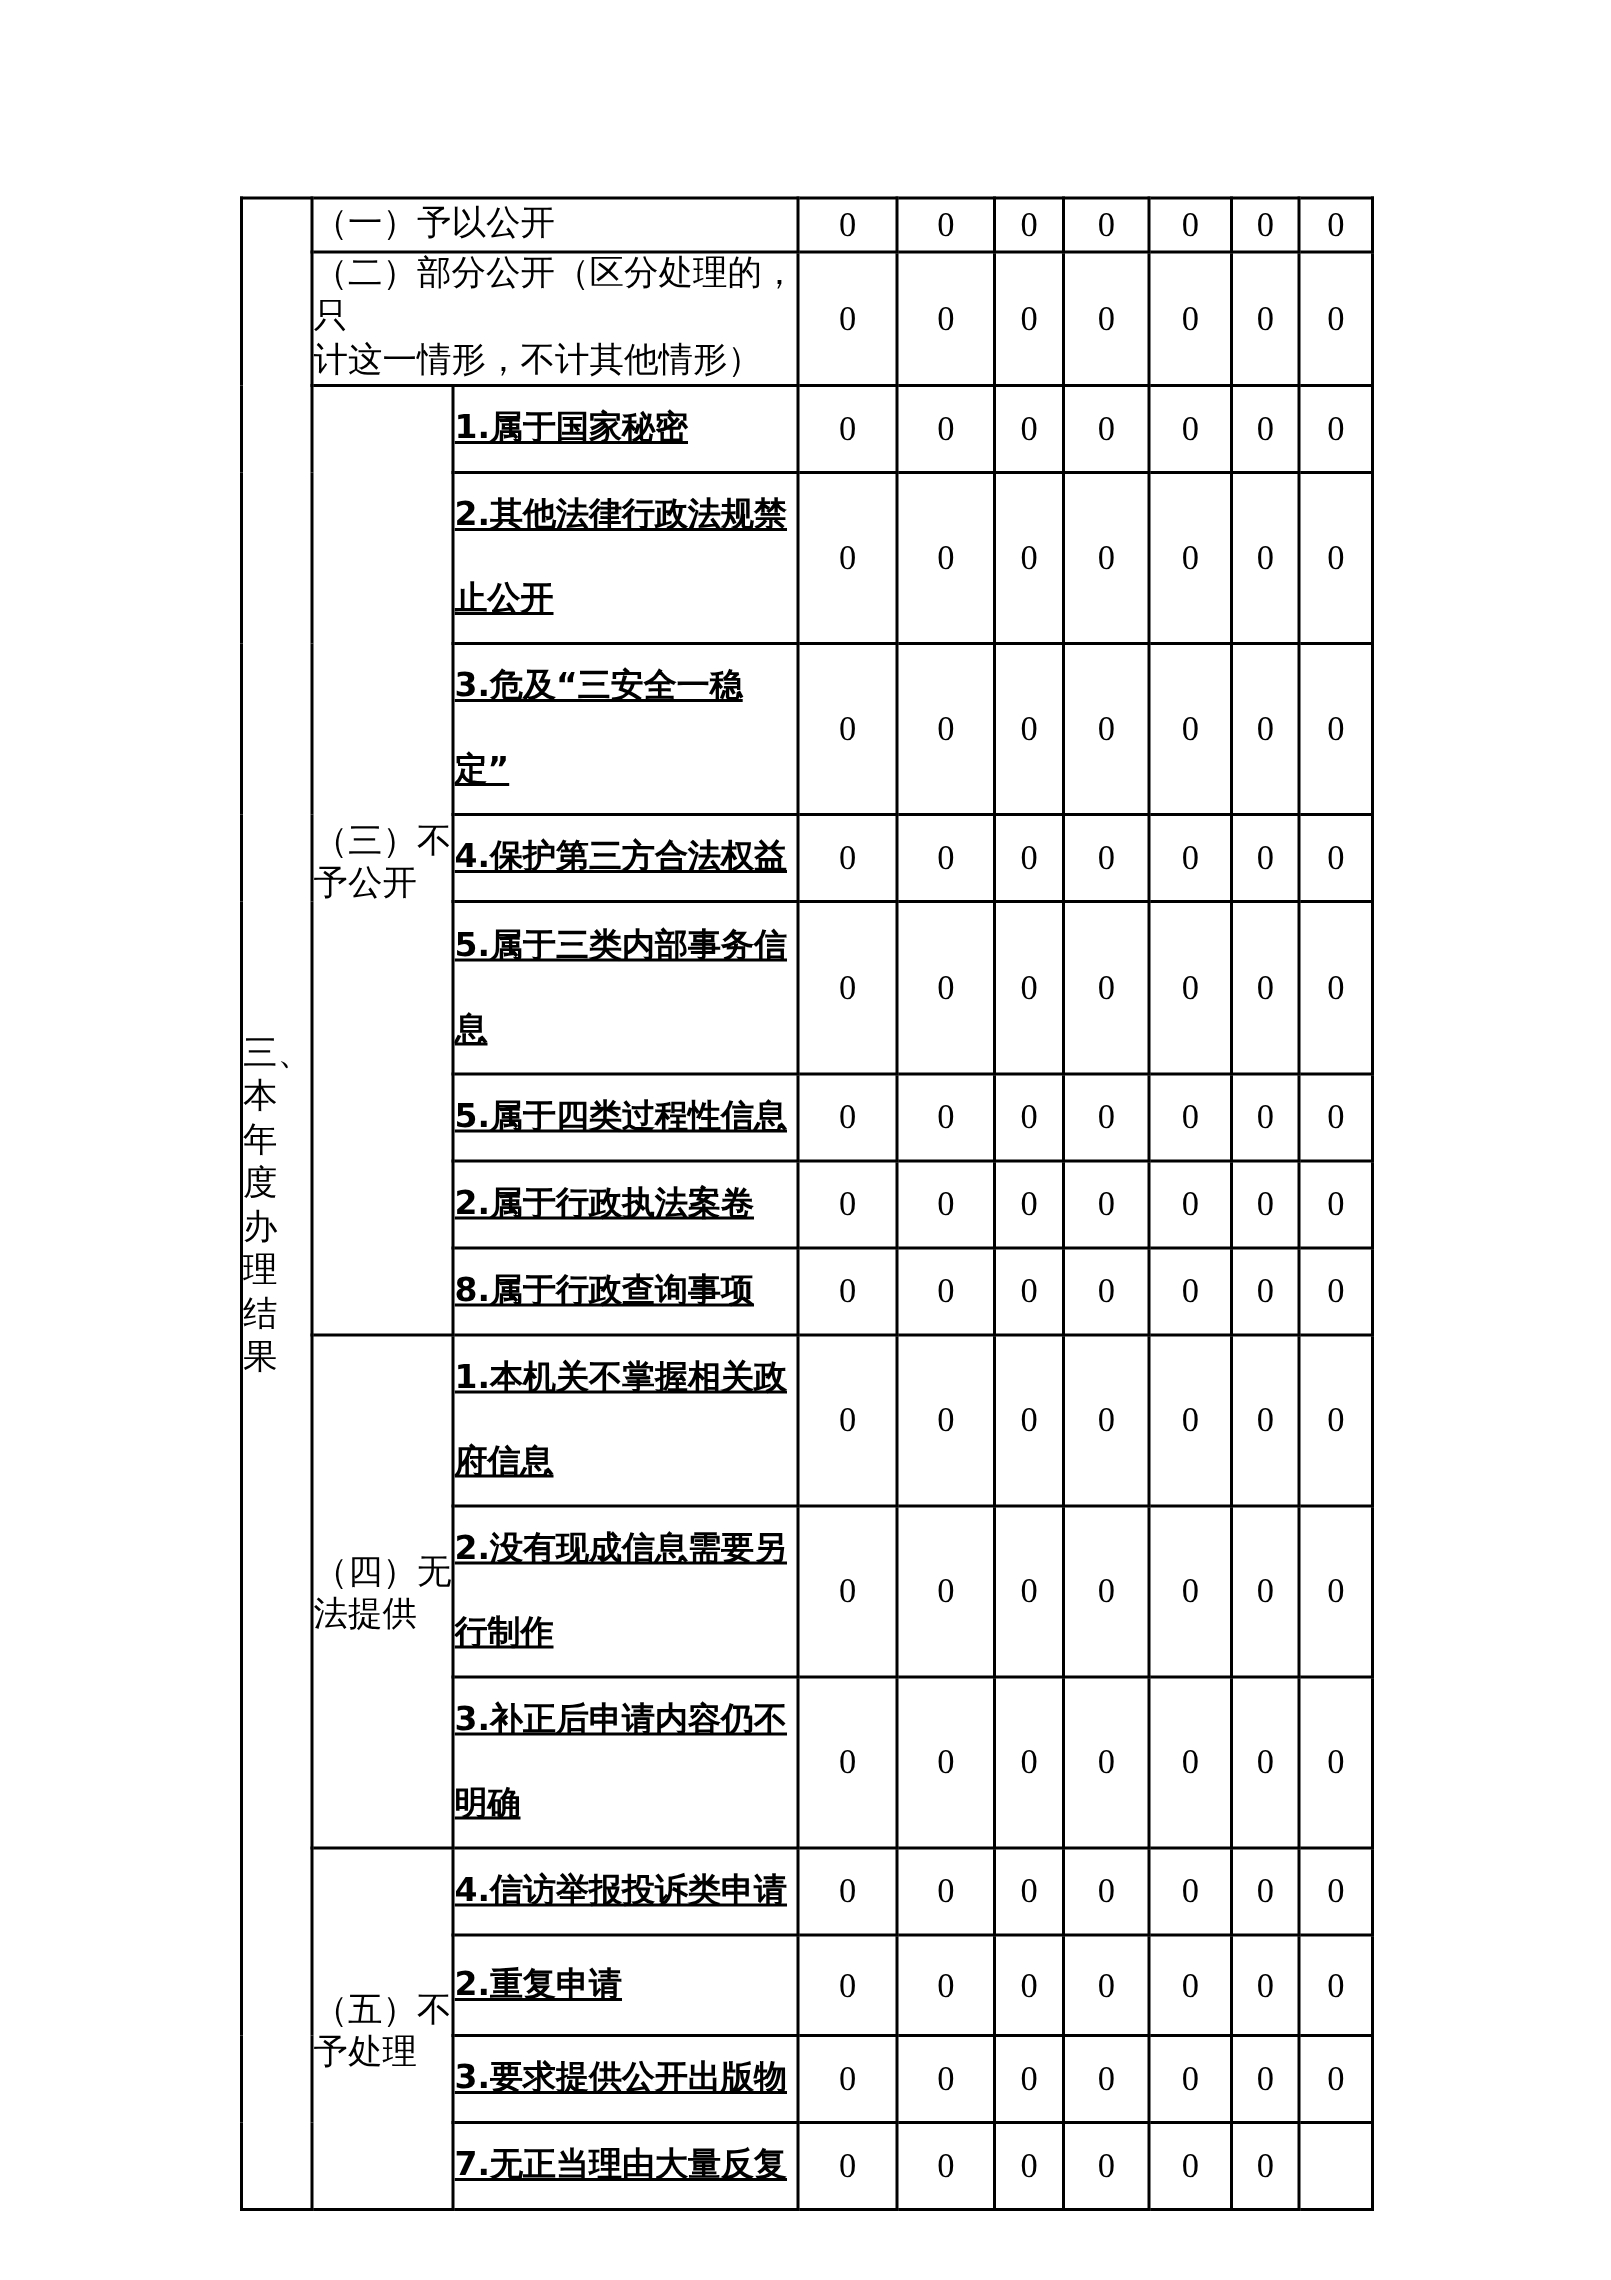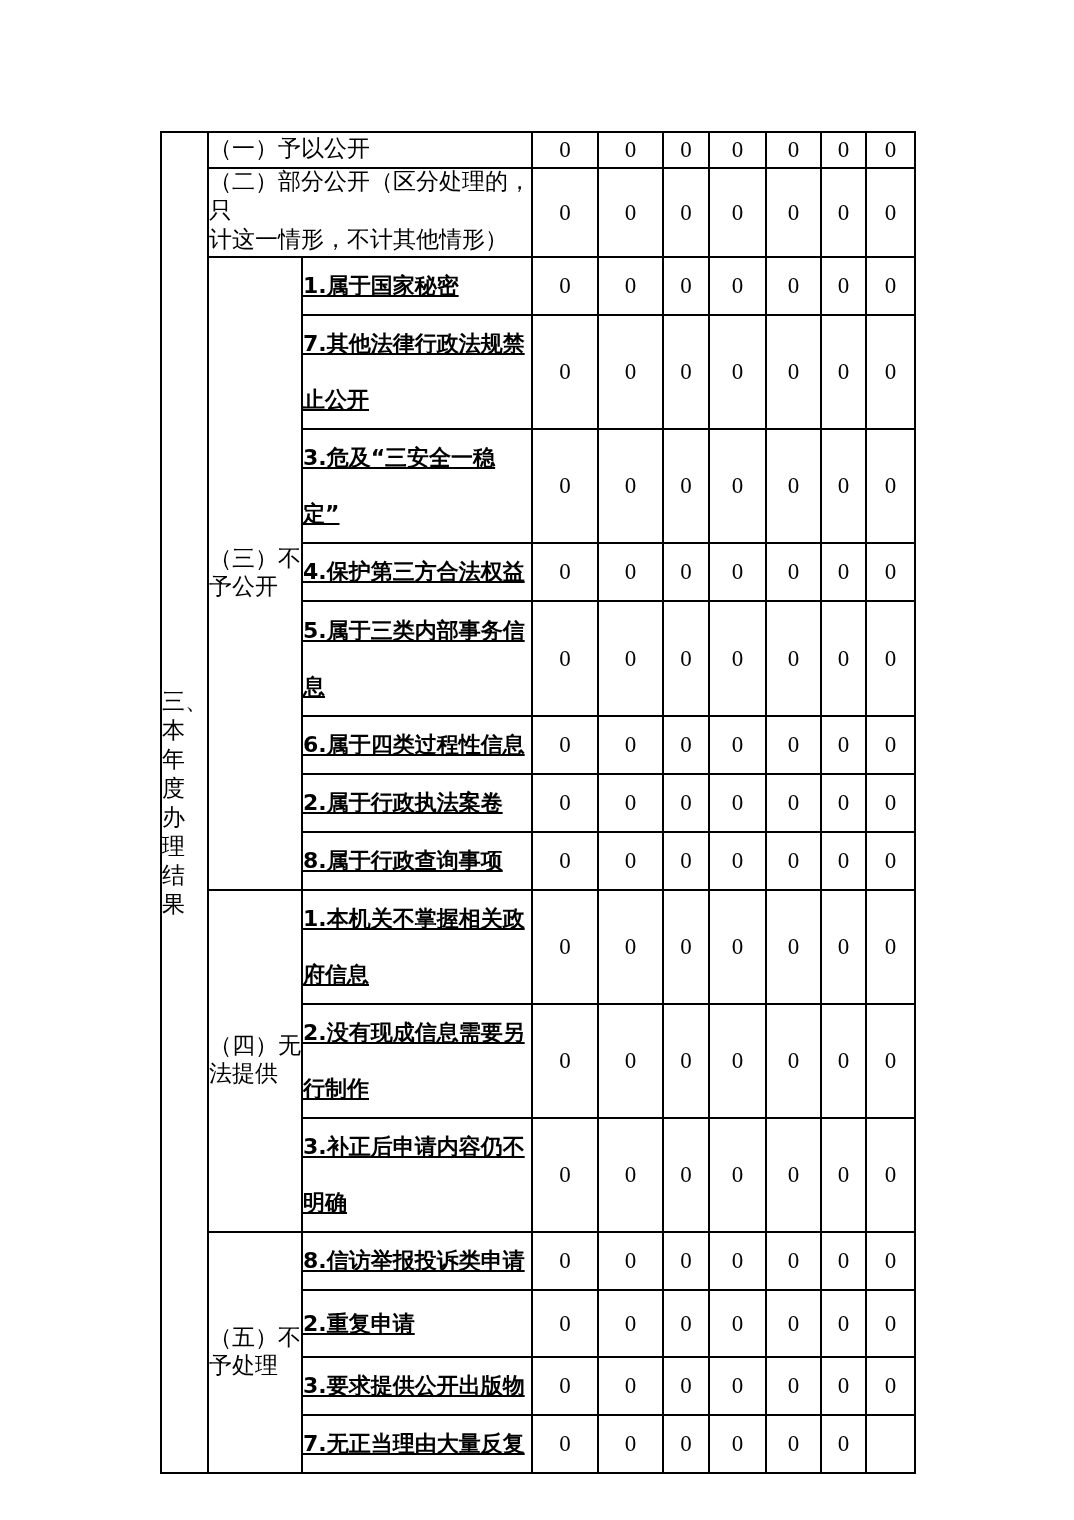--- a/index.html
+++ b/index.html
@@ -2,21 +2,21 @@
 <html><head>
 <meta charset="utf-8">
 <style>
   html,body{margin:0;padding:0;background:#e9e9e9;}
   .page{position:relative;width:1074px;height:1520px;background:#ffffff;overflow:hidden;}
   table.report{position:absolute;left:160px;top:131px;width:754px;border-collapse:collapse;table-layout:fixed;}
   table.report td{border:2px solid #000;padding:0;vertical-align:middle;color:#000;overflow:hidden;}
   
   .side{font-family:"Liberation Serif",serif;font-size:23px;line-height:29px;white-space:pre-line;padding-left:2px;}
   .a{font-family:Liberation Mono, monospace;font-size:23px;line-height:29px;white-space:pre-line;padding:0 2px 0 3px;}
-  .g{font-family:Liberation Mono, monospace;font-size:23px;line-height:28px;white-space:pre-line;padding-left:2px;}
+  .g{font-family:Liberation Sans, sans-serif;font-size:23px;line-height:28px;white-space:pre-line;padding-left:2px;}
   
   .s{font-family:"DejaVu Sans",sans-serif;font-weight:600;font-size:22px;line-height:56px;white-space:pre-line;padding-left:3px;text-decoration:underline;}
   
   .v{font-family:"Liberation Serif",serif;font-size:23px;text-align:center;}
 </style>
 </head>
 <body>
 
 <div class="page">
   <table class="report">
@@ -69,21 +69,21 @@
       <td class="v">0</td>
       <td class="v">0</td>
       <td class="v">0</td>
       <td class="v">0</td>
       <td class="v">0</td>
       <td class="v">0</td>
       <td class="v">0</td>
     </tr>
 
     <tr style="height:113px">
-      <td class="s">7.其他法律行政法规禁
+      <td class="s">2.其他法律行政法规禁
 止公开</td>
       <td class="v">0</td>
       <td class="v">0</td>
       <td class="v">0</td>
       <td class="v">0</td>
       <td class="v">0</td>
       <td class="v">0</td>
       <td class="v">0</td>
     </tr>
 
@@ -115,21 +115,21 @@
       <td class="v">0</td>
       <td class="v">0</td>
       <td class="v">0</td>
       <td class="v">0</td>
       <td class="v">0</td>
       <td class="v">0</td>
       <td class="v">0</td>
     </tr>
 
     <tr style="height:57px">
-      <td class="s">6.属于四类过程性信息</td>
+      <td class="s">5.属于四类过程性信息</td>
       <td class="v">0</td>
       <td class="v">0</td>
       <td class="v">0</td>
       <td class="v">0</td>
       <td class="v">0</td>
       <td class="v">0</td>
       <td class="v">0</td>
     </tr>
 
     <tr style="height:58px">
@@ -188,21 +188,21 @@
       <td class="v">0</td>
       <td class="v">0</td>
       <td class="v">0</td>
       <td class="v">0</td>
       <td class="v">0</td>
     </tr>
 
     <tr style="height:58px">
       <td class="g" rowspan="4">（五）不
 予处理</td>
-      <td class="s">8.信访举报投诉类申请</td>
+      <td class="s">4.信访举报投诉类申请</td>
       <td class="v">0</td>
       <td class="v">0</td>
       <td class="v">0</td>
       <td class="v">0</td>
       <td class="v">0</td>
       <td class="v">0</td>
       <td class="v">0</td>
     </tr>
 
     <tr style="height:67px">

